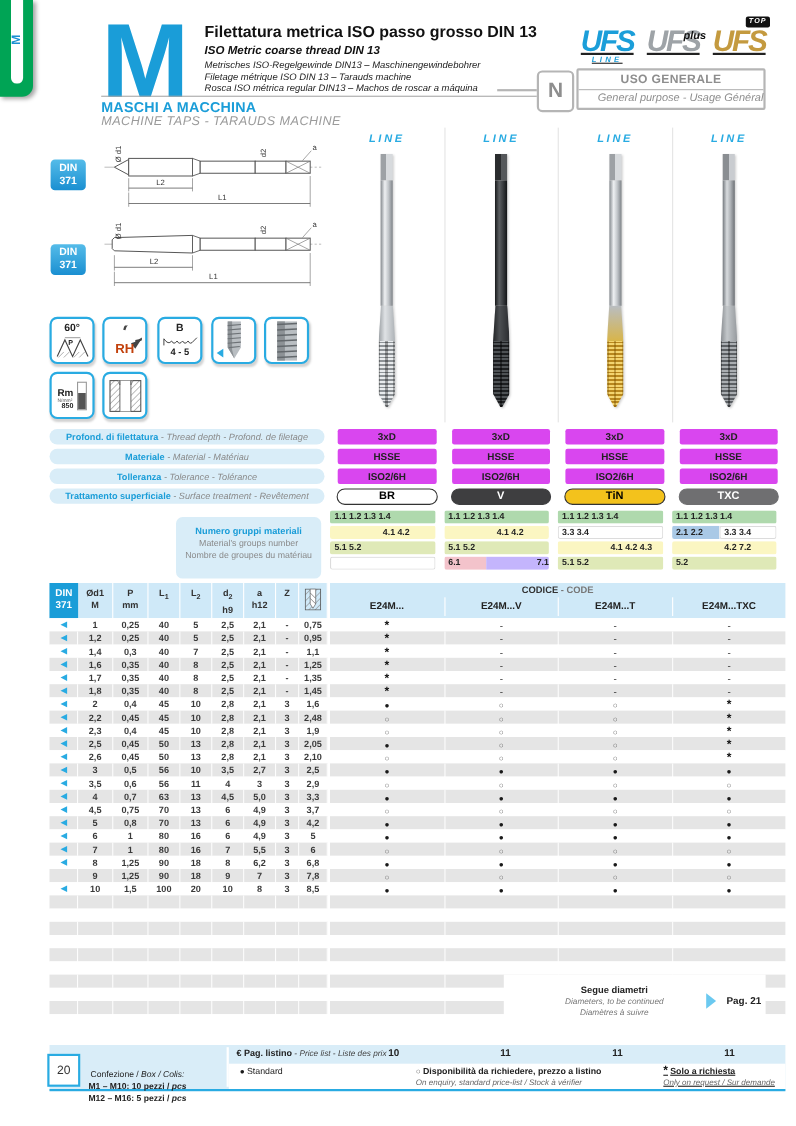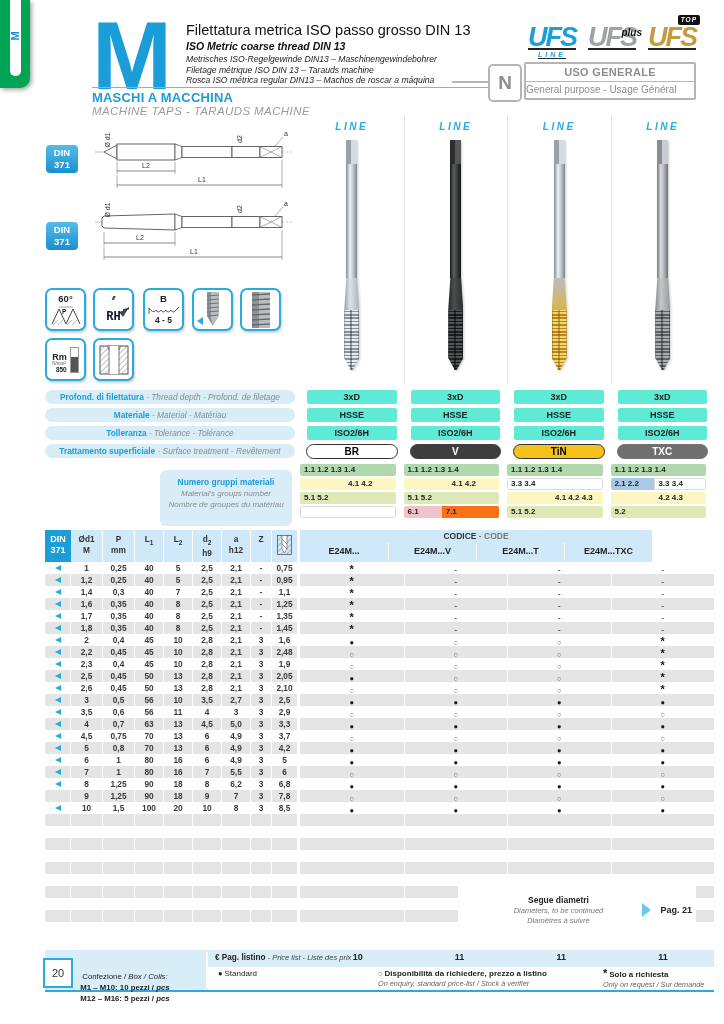--- a/index.html
+++ b/index.html
@@ -10,21 +10,21 @@
   
   .corner-tab{left:0;top:0;width:30px;height:88px;background:#00A455;
     border-radius:0 0 10px 0;box-shadow:2px 2px 4px rgba(0,0,0,.35);}
   .corner-stripe{left:10px;top:0;width:11px;height:76px;background:#fff;border-radius:0 0 5px 5px;}
   .corner-m{left:5px;top:30px;width:20px;text-align:center;color:#1A8FD1;
     font-weight:bold;font-size:11px;transform:rotate(-90deg);}
 
   
   .big-m{left:92px;top:20px;font-size:96px;line-height:72px;font-weight:bold;color:#1A9DD8;}
   .title-block{left:186px;top:22px;width:330px;}
-  .title-main{font-size:14.5px;font-weight:normal;color:#111;line-height:16px;margin-bottom:2px;}
+  .title-main{font-size:14.5px;font-weight:bold;color:#111;line-height:16px;margin-bottom:2px;}
   .title-en{font-size:10.5px;font-weight:bold;font-style:italic;color:#111;line-height:12px;margin-bottom:2px;}
   .title-tr{font-size:8.6px;font-style:italic;color:#222;line-height:10.5px;}
   .head-rule{left:92px;top:87px;width:396px;height:1px;background:#A9A9A9;}
   .maschi{left:92px;top:90px;font-size:13px;font-weight:bold;color:#1A9DD8;letter-spacing:.2px;}
   .machine{left:92px;top:105px;font-size:11.5px;font-style:italic;color:#9B9B9B;letter-spacing:.4px;}
 
   .logos{left:528px;top:24px;display:flex;gap:12px;align-items:flex-start;text-decoration:underline;}
   .logo{position:relative;font-style:italic;font-weight:bold;font-size:27px;line-height:26px;letter-spacing:-2px;}
   .logo-line{color:#1B9ED9;text-align:center;}
   .logo-line .logo-sub{display:block;font-size:7px;line-height:7px;letter-spacing:3px;font-style:italic;margin-top:1px;}
@@ -32,35 +32,35 @@
   .logo-plus .logo-sub{position:absolute;right:-6px;bottom:4px;font-size:10px;letter-spacing:0;color:#111;font-style:italic;}
   .logo-top{color:#C49A3F;}
   .logo-top .logo-sub{position:absolute;top:-9px;right:-4px;background:#111;color:#fff;
     font-size:6.5px;line-height:8px;letter-spacing:1px;padding:1px 3px;border-radius:2px;font-style:italic;}
 
   .n-line{left:452px;top:81px;width:36px;height:2px;background:#B5B5B5;}
   .n-box{left:488px;top:64px;width:30px;height:34px;border:2px solid #B5B5B5;border-radius:5px;
     background:#fff;color:#8E8E8E;font-size:19px;font-weight:bold;display:flex;align-items:center;justify-content:center;}
   .uso-box{left:524px;top:62px;width:168px;border:2px solid #B5B5B5;border-radius:2px;background:#fff;}
   .uso-t{font-size:11px;font-weight:bold;color:#8E8E8E;text-align:center;line-height:17px;border-bottom:1px solid #B5B5B5;letter-spacing:.3px;}
-  .uso-s{font-size:10px;color:#8E8E8E;text-align:left;line-height:16px;}
+  .uso-s{font-size:10px;font-style:italic;color:#8E8E8E;text-align:right;line-height:16px;}
 
   
   .din-badge{left:46px;width:32px;height:26px;background:linear-gradient(180deg,#55BCE9,#1A8FD1);
     color:#fff;border-radius:4px;font-size:9.5px;font-weight:bold;text-align:center;line-height:12px;padding-top:2px;}
   .drawing{left:90px;width:208px;}
   .drawing svg{display:block;}
 
   
   .tool-icon{width:41px;height:43px;border:2px solid #29ABE2;border-radius:7px;background:#fff;
     box-shadow:1px 2px 2px rgba(0,0,0,.18);box-sizing:border-box;overflow:hidden;
     display:flex;flex-direction:column;align-items:center;justify-content:center;}
   .ti-t{font-weight:bold;font-size:9.5px;line-height:10px;color:#222;}
   .ti-s{font-weight:bold;font-size:8.5px;line-height:9px;color:#222;}
-  .ti-rh{font-weight:bold;font-size:12px;color:#0f172a;margin-top:-10px;font-family:Liberation Mono, monospace;}
+  .ti-rh{font-weight:bold;font-size:12px;color:#c2410c;margin-top:-10px;}
   .rm-wrap{display:flex;align-items:flex-end;gap:3px;}
   .rm-bar{width:7px;height:24px;border:1px solid #999;background:linear-gradient(0deg,#555 0 62%,#fff 62%);}
   .rm-t{font-weight:bold;font-size:9px;line-height:8px;}
   .rm-u{font-size:4.5px;line-height:5px;color:#555;}
   .rm-v{font-size:6.5px;font-weight:bold;text-align:right;line-height:7px;}
   .blue-tri{position:absolute;left:3px;bottom:4px;width:0;height:0;
     border-top:4px solid transparent;border-bottom:4px solid transparent;border-right:6px solid #29ABE2;}
 
   
   #products{left:300px;top:116px;width:414px;height:268px;display:grid;grid-template-columns:repeat(4,1fr);}
@@ -89,44 +89,44 @@
   .txc .tp-nk{background:linear-gradient(90deg,#878b8f,#c3c7ca 40%,#979b9f);}
   .txc .tp-th{background-image:linear-gradient(90deg,rgba(0,0,0,.32) 0 9%,transparent 9% 43%,rgba(0,0,0,.36) 43% 56%,transparent 56% 91%,rgba(0,0,0,.32) 91%),repeating-linear-gradient(0deg,#5c6064 0 1.6px,#a9adb1 1.6px 3.4px);}
 
   
   #specs{left:45px;top:390px;width:669px;}
   .spec-row{display:grid;grid-template-columns:255px repeat(4,103.5px);margin-bottom:4px;height:14px;}
   .spec-label{height:14px;background:#D9EDF8;border-radius:7px;text-align:center;font-size:8.3px;
     line-height:14px;margin-right:5px;white-space:nowrap;overflow:hidden;}
   .spec-label b{color:#1A9DD8;}
   .spec-label i{color:#8A8A8A;}
-  .spec-val{margin:0 7px;background:#5eead4;border-radius:2px;font-weight:bold;font-size:9px;
+  .spec-val{margin:0 7px;background:#d946ef;border-radius:2px;font-weight:bold;font-size:9px;
     line-height:14px;text-align:center;color:#222;}
   .treat-pill{margin:0 6px;height:13px;border-radius:8px;font-weight:bold;font-size:10px;
     line-height:13px;text-align:center;border:1.5px solid #333;}
 
   
   .mg-label{left:160px;top:470px;width:132px;height:56px;background:#D9EDF8;border-radius:6px;
     text-align:center;padding-top:6px;box-sizing:border-box;}
   .mg-l1{font-size:8.4px;font-weight:bold;color:#1A9DD8;line-height:12px;}
-  .mg-l2{font-size:8px;font-style:italic;color:#8A8A8A;line-height:11px;text-align:center;}
+  .mg-l2{font-size:8px;color:#8A8A8A;line-height:11px;text-align:center;}
   #mgroups{left:300px;top:464px;width:414px;display:grid;grid-template-columns:repeat(4,1fr);}
   .mg-col{padding-right:8px;}
   .mg-bar{display:flex;height:11.5px;margin-bottom:2.5px;border-radius:2px;overflow:hidden;font-size:8px;font-weight:bold;color:#222;}
   .mg-seg{line-height:11.5px;padding-left:4px;box-sizing:border-box;white-space:nowrap;}
   .mg-green{background:#AFD9AD;} .mg-yellow{background:#FBF6C2;padding-left:48px;} .mg-olive{background:#DFE9B7;}
-  .mg-pink{background:#F3C3CB;} .mg-orange{background:#f97316;} .mg-blue{background:#A9C9E6;}
+  .mg-pink{background:#F3C3CB;} .mg-orange{background:#c4b5fd;text-align:right;} .mg-blue{background:#A9C9E6;}
   .mg-empty{background:#fff;box-shadow:inset 0 0 0 1px #DCDCDC;border-radius:2px;}
 
   
   #dtable{left:45px;top:530px;width:669px;}
   .thead{display:flex;height:32px;}
   .th-left{display:grid;grid-template-columns:26px 32px 32px 29px 29px 29px 29px 21px 26px;width:253px;background:#CFE9F8;}
   .th-gap{width:2px;background:#fff;}
-  .th-right{width:352px;background:#CFE9F8;}
+  .th-right{width:414px;background:#CFE9F8;}
   .th-cell{border-right:1px solid #fff;box-sizing:border-box;text-align:center;font-size:8.3px;
     font-weight:bold;color:#333;padding-top:4px;line-height:11px;}
   .th-din{background:#1A9DD8;color:#fff;font-size:9px;line-height:11px;padding-top:4px;text-align:center;font-weight:bold;}
   .th-cell sub{font-size:6.5px;}
   .codice-line{text-align:center;font-size:8.5px;line-height:13px;font-weight:bold;color:#333;}
   .codice-line span{color:#777;}
   .code-heads{display:grid;grid-template-columns:repeat(4,1fr);}
   .code-head{font-size:9px;font-weight:bold;color:#222;text-align:center;line-height:17px;border-left:1px solid #fff;box-sizing:border-box;}
   .code-head:first-child{border-left:none;}
   .t-row{display:flex;height:12px;}
@@ -484,21 +484,21 @@
       </div>
       <div class="mg-col">
         <div class="mg-bar">
           <div class="mg-seg mg-green" style="width: 100%;">1.1 1.2  1.3  1.4</div>
         </div>
         <div class="mg-bar">
           <div class="mg-seg mg-blue" style="width: 46%;">2.1 2.2</div>
           <div class="mg-seg mg-empty" style="width: 54%;">3.3  3.4</div>
         </div>
         <div class="mg-bar">
-          <div class="mg-seg mg-yellow" style="width: 100%;">4.2 4.3</div>
+          <div class="mg-seg mg-yellow" style="width: 100%;">4.2 7.2</div>
         </div>
         <div class="mg-bar">
           <div class="mg-seg mg-olive" style="width: 100%;">5.2</div>
         </div>
       </div>
     </div>
 
   <div class="abs" id="dtable">
     <div class="thead">
       <div class="th-left" id="th-left">
@@ -1238,21 +1238,21 @@
         <div class="price-num">11</div>
       </div>
     <div class="legend-band">
       <div class="leg-item" style="left:10px;" id="leg-0">
           <div class="leg-main"><span class="leg-sym sym-dot">●</span><span>Standard</span></div>
         </div>
       <div class="leg-item" style="left:170px;" id="leg-1">
           <div class="leg-main"><span class="leg-sym sym-circle">○</span><b>Disponibilità da richiedere, prezzo a listino</b></div>
           <div class="leg-sub">On enquiry, standard price-list / Stock à vérifier</div>
         </div>
-      <div class="leg-item" style="left:395px;" id="leg-2">
+      <div class="leg-item" style="left:395px;text-decoration:underline;" id="leg-2">
           <div class="leg-main"><span class="leg-sym sym-star">*</span><b>Solo a richiesta</b></div>
           <div class="leg-sub">Only on request / Sur demande</div>
         </div>
     </div>
   </div>
 
   <div class="abs page-box">20</div>
 
 </div>
 

